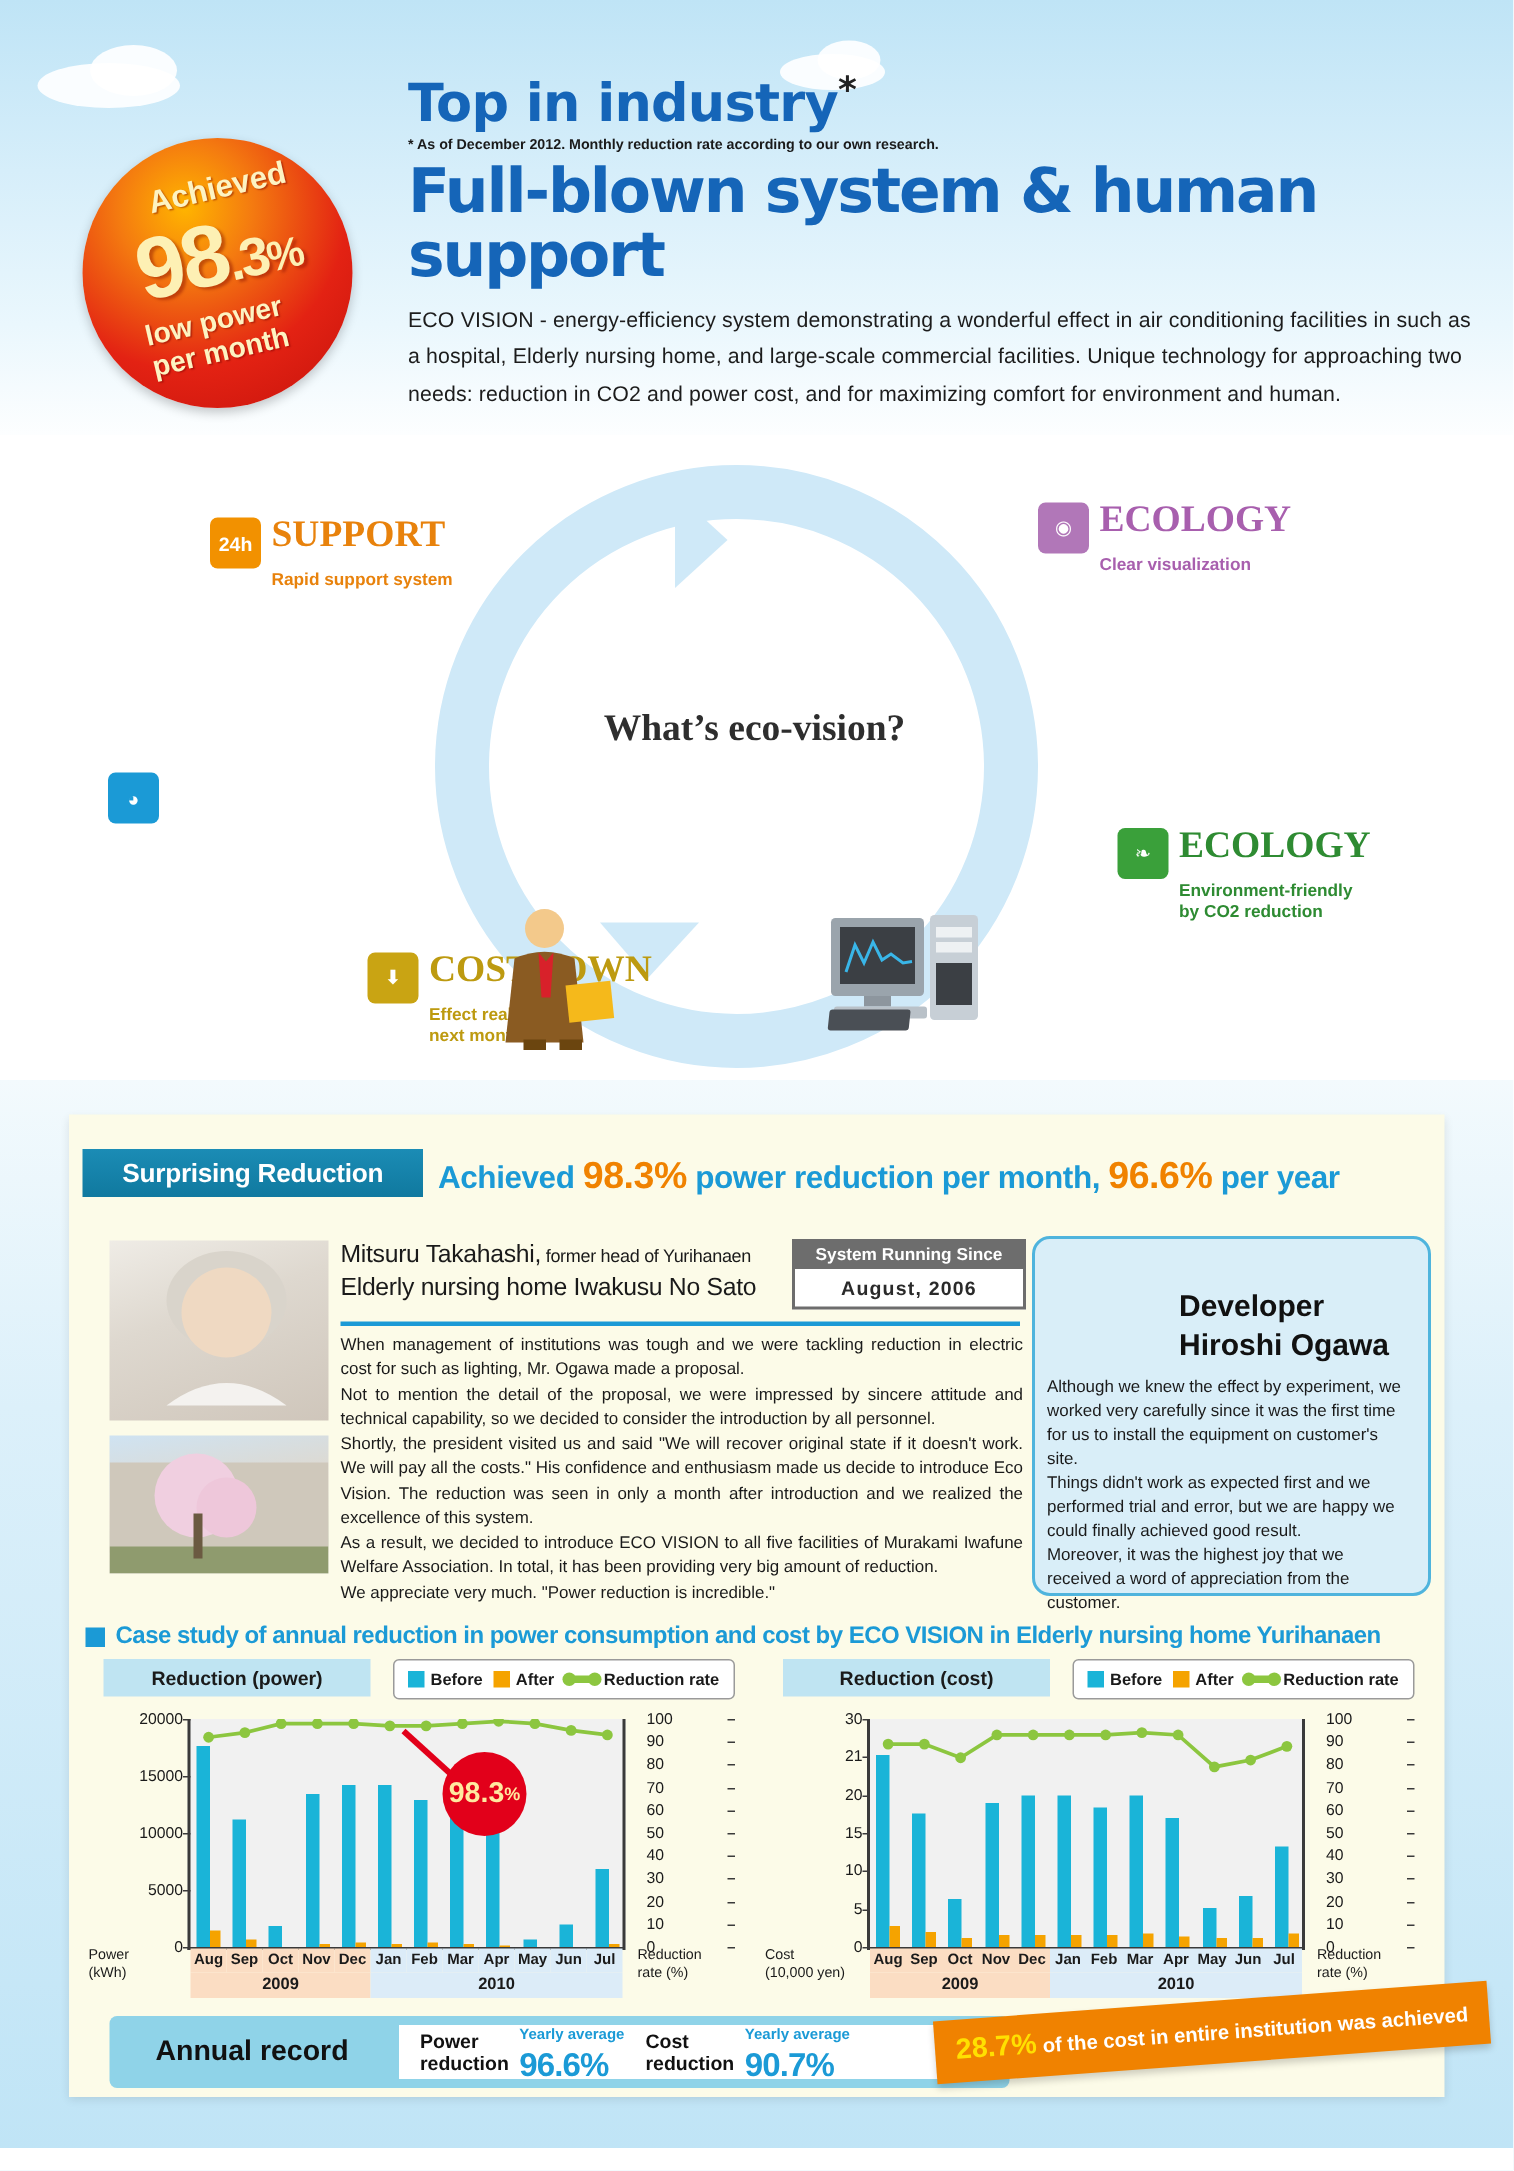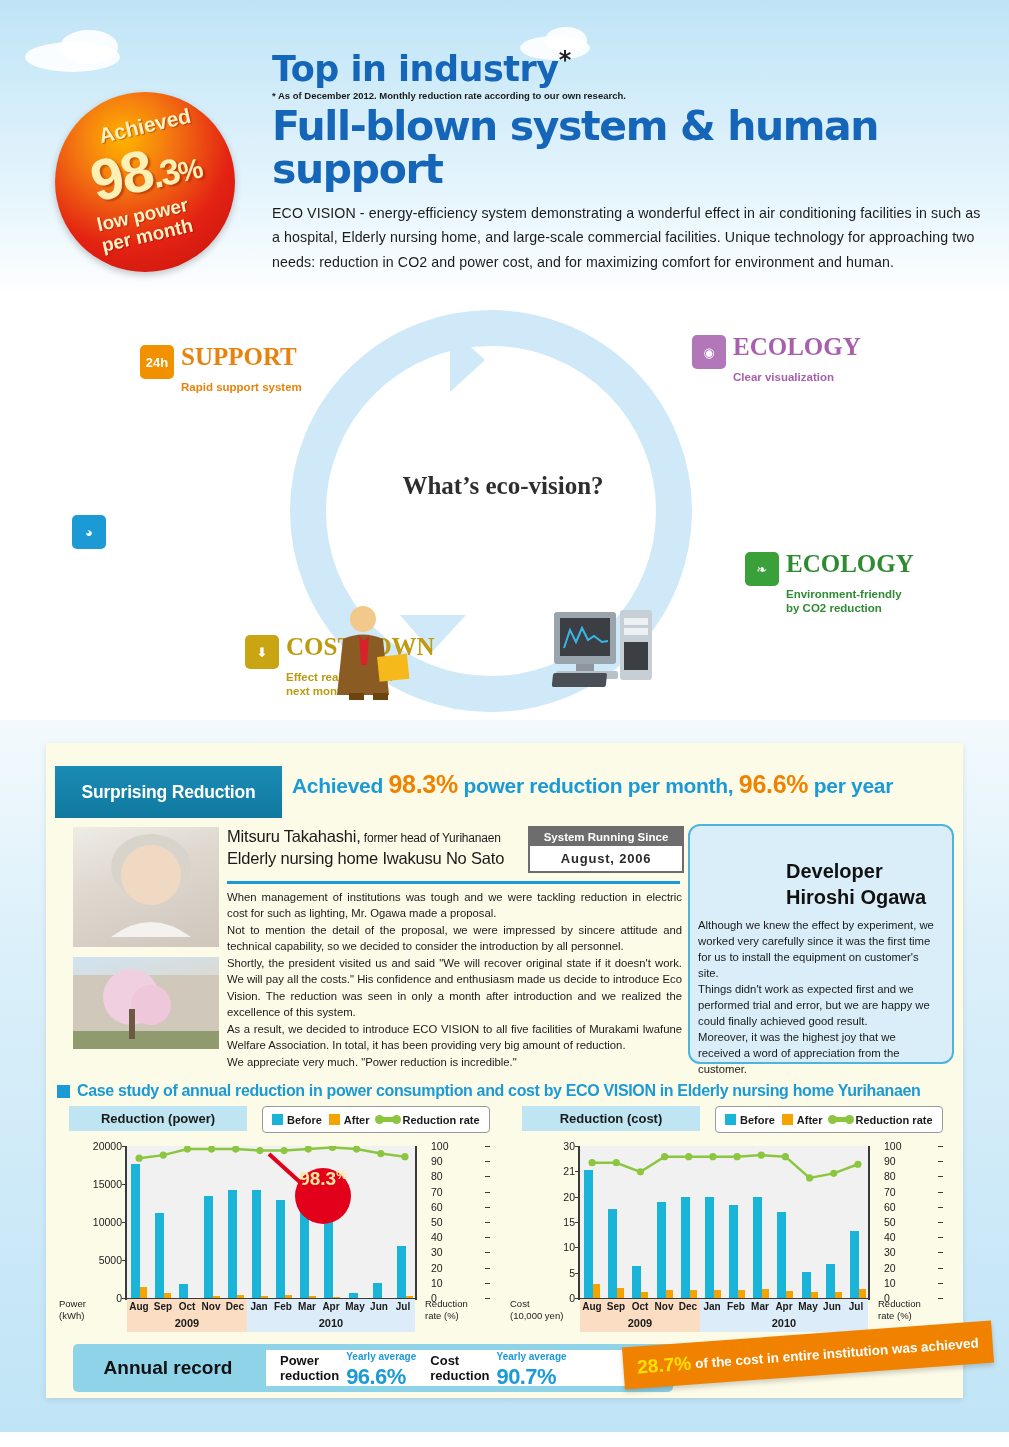--- a/index.html
+++ b/index.html
@@ -78,21 +78,21 @@
   #art-tap{left:283px;top:500px;width:95px;height:75px;}
   
   #art-leaf{left:640px;top:552px;width:105px;height:72px;}
   
   #art-yen{left:455px;top:608px;width:125px;height:82px;}
 
   
   #card{position:absolute;left:46px;top:743px;width:917px;height:655px;background:#fcfbe8;
     box-shadow:0 2px 6px rgba(0,0,0,.10);}
   #sr-bar{position:absolute;left:46px;top:766px;width:917px;height:36px;}
-  #sr-tag{position:absolute;left:55px;top:766px;width:227px;height:52px;
+  #sr-tag{position:absolute;left:55px;top:766px;width:227px;height:32px;
     background:linear-gradient(180deg,#1b8cb5 0%,#10799f 100%);
     display:flex;align-items:center;justify-content:center;}
   #sr-tag span{color:#fff;font-size:17.5px;font-weight:bold;letter-spacing:-.2px;}
   #sr-head{position:absolute;left:292px;top:768px;font-size:21px;font-weight:bold;color:#1b9ad6;
     letter-spacing:-.3px;line-height:32px;}
   #sr-head .big{color:#f08200;font-size:25px;}
 
   .photo{position:absolute;background:#cfcfcf;overflow:hidden;}
   #photo-man{left:73px;top:827px;width:146px;height:120px;
     background:linear-gradient(160deg,#efece6 0%,#ded8cf 40%,#cfc6bb 100%);}
@@ -150,21 +150,21 @@
   .ax-lbl{position:absolute;font-size:9.5px;color:#1a1a1a;line-height:1.25;}
   .monthrow{position:absolute;left:70px;top:161px;width:288px;height:16px;display:flex;}
   .monthrow div{flex:1;text-align:center;font-size:10px;font-weight:bold;color:#1a1a1a;line-height:16px;}
   .yearrow{position:absolute;left:70px;top:177px;width:288px;height:17px;display:flex;}
   .yearrow div{text-align:center;font-size:11px;font-weight:bold;color:#1a1a1a;line-height:17px;}
   .yr-2009{background:#fbddc3;}
   .yr-2010{background:#dcecf8;}
   .mon-2009{background:#fbddc3;}
   .mon-2010{background:#dcecf8;}
   .callout{position:absolute;width:56px;height:56px;border-radius:50%;background:#e2001a;
-    display:flex;align-items:flex-start;justify-content:center;color:#ffe9a0;font-weight:bold;font-size:19px;}
+    display:flex;align-items:center;justify-content:center;color:#ffe9a0;font-weight:bold;font-size:19px;}
   .callout .pc{font-size:12px;}
 
   #annual{position:absolute;left:73px;top:1344px;width:600px;height:48px;background:#8fd3e8;border-radius:5px;}
   #annual-lbl{position:absolute;left:73px;top:1344px;width:190px;height:48px;display:flex;align-items:center;
     justify-content:center;font-size:19px;font-weight:bold;color:#111;}
   #annual-inner{position:absolute;left:266px;top:1350px;width:400px;height:36px;background:#fff;
     display:flex;align-items:center;}
   .ar-cell{display:flex;align-items:center;gap:7px;padding-left:14px;}
   .ar-k{font-size:13px;font-weight:bold;color:#111;line-height:1.18;}
   .ar-ya{font-size:10px;font-weight:bold;color:#1b9ad6;}

